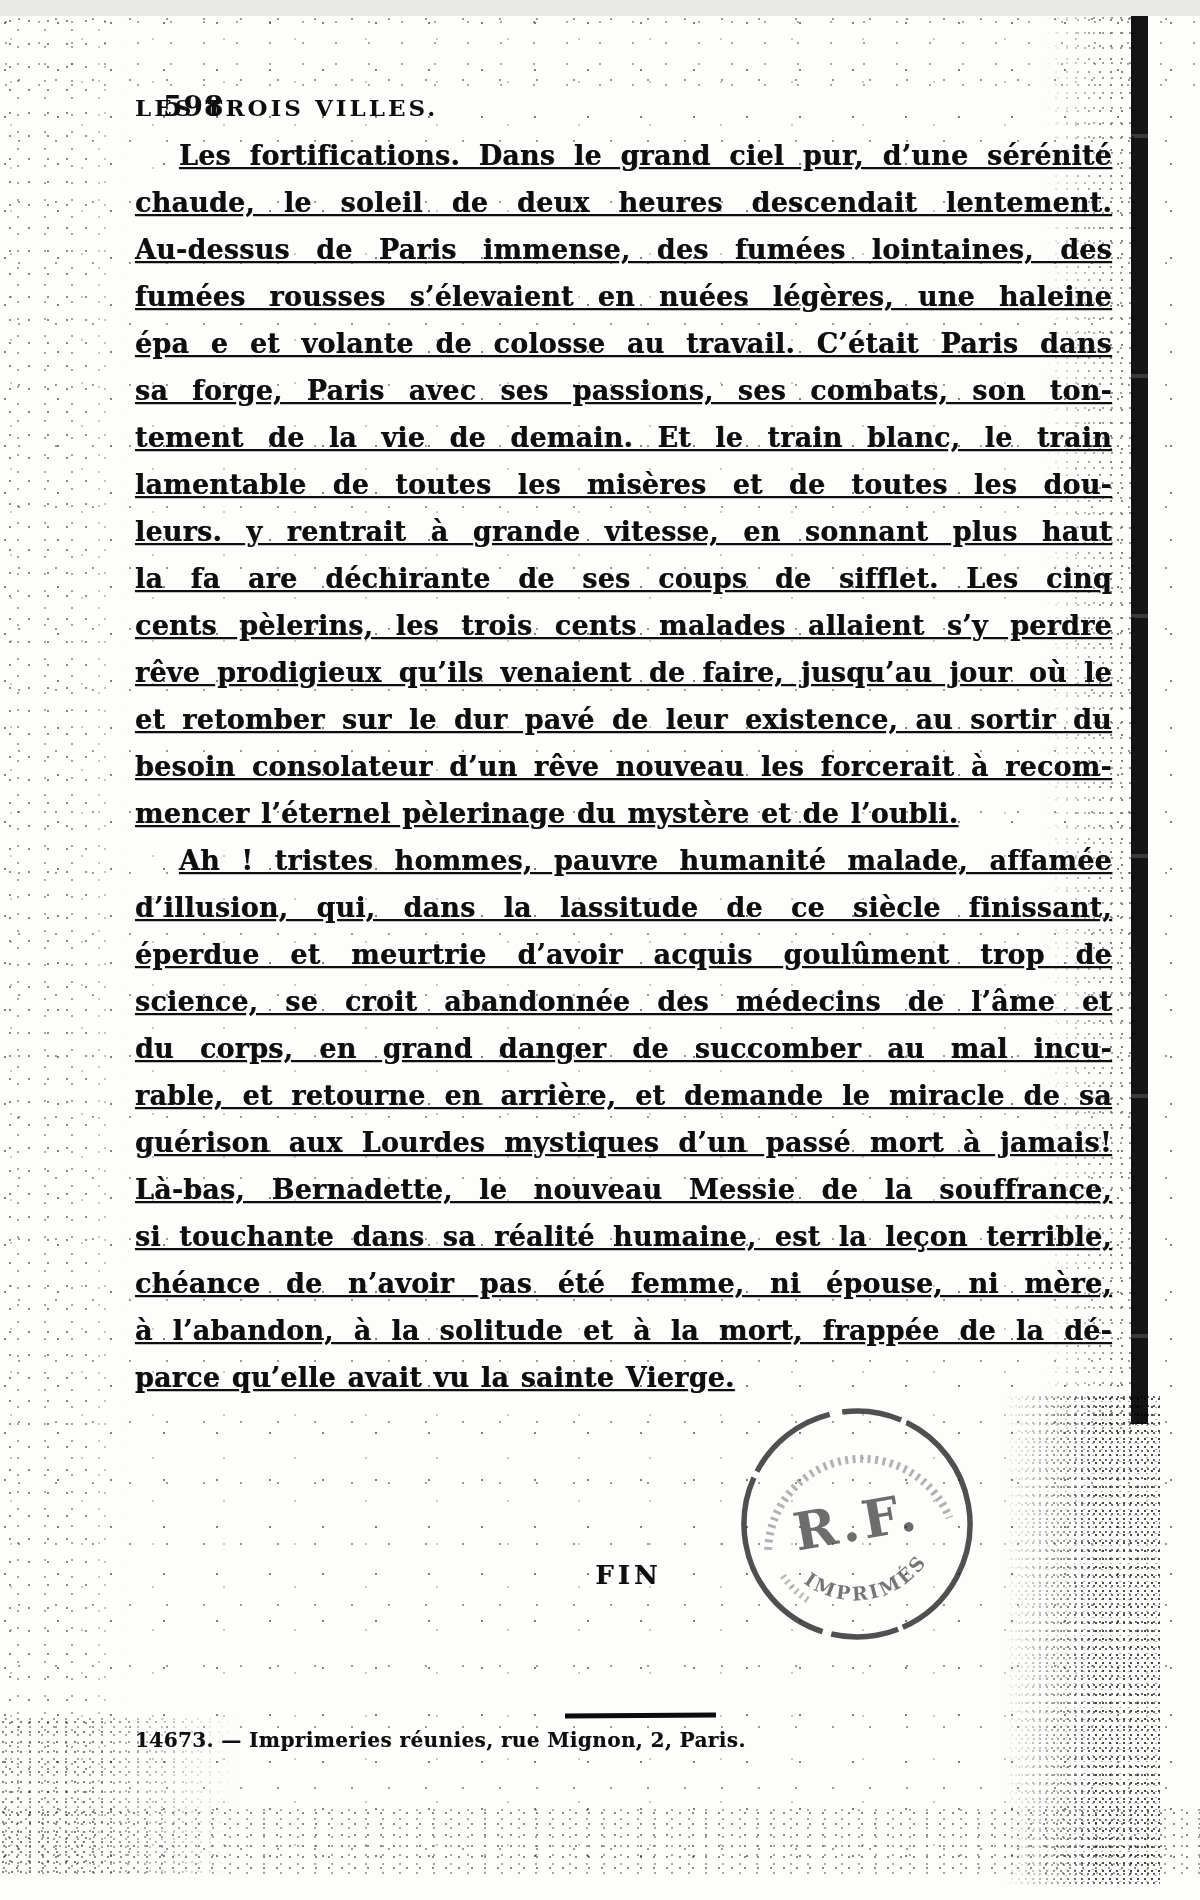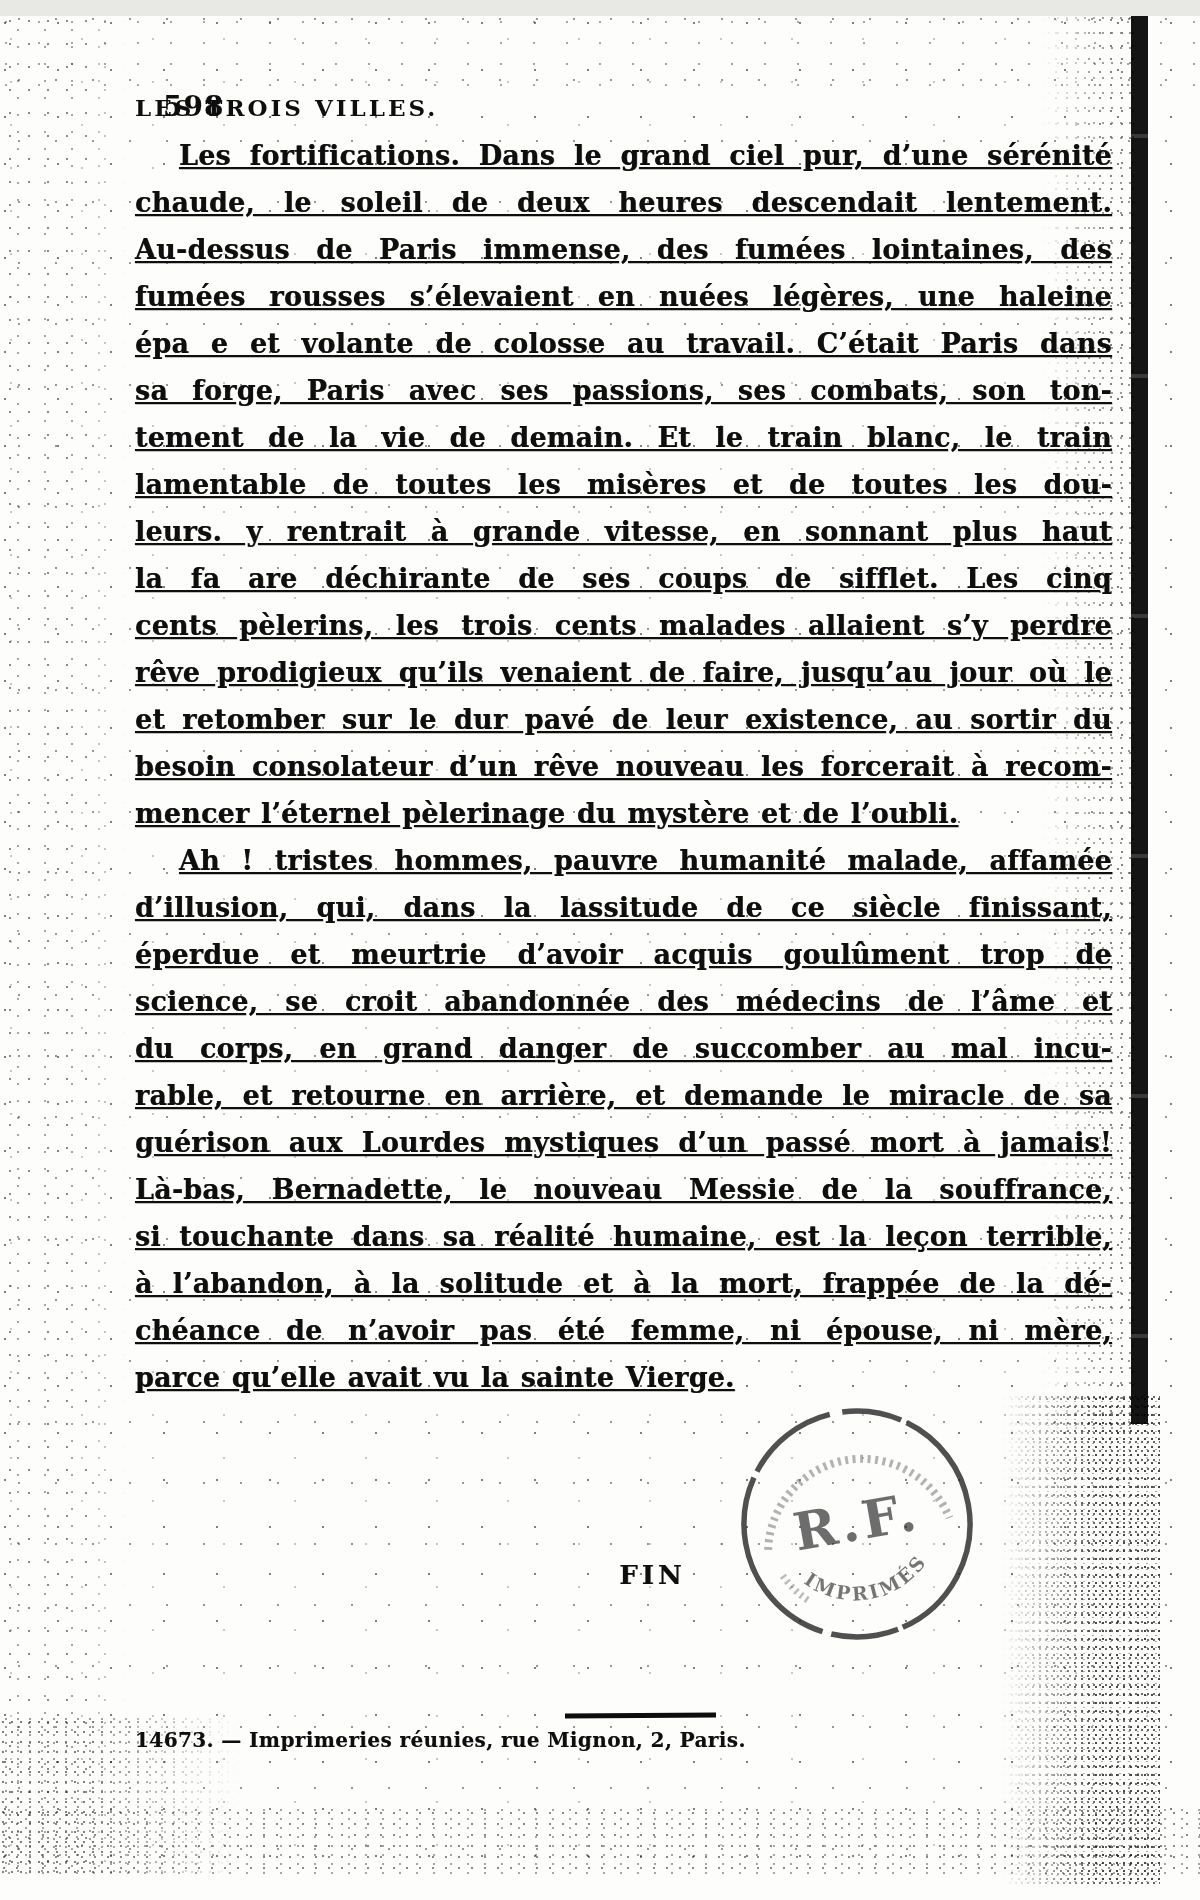--- a/index.html
+++ b/index.html
@@ -90,21 +90,21 @@
     text-decoration:underline;
   }
   .para .line{
     text-align:justify;text-align-last:justify;
     height:47px;overflow:visible;white-space:nowrap;
   }
   .para .line:first-child{text-indent:44px;}
   .para .line.last{text-align-last:left;}
   
   .fin{
-    position:absolute;left:164px;top:1544px;width:977px;text-align:center;
+    position:absolute;left:140px;top:1544px;width:977px;text-align:center;
     font-size:26px;font-weight:700;letter-spacing:4px;
     text-shadow:.4px .4px 0 rgba(12,12,12,.5);
   }
   
   .stamp{position:absolute;left:735px;top:1386px;width:244px;height:244px;opacity:.85;transform:rotate(-4deg);}
   
   .footer-rule{
     position:absolute;left:565px;top:1697px;width:151px;height:5px;
     background:#0d0d0d;transform:rotate(-.4deg);
   }
@@ -152,22 +152,22 @@
     <div class="para">
         <div class="line">Ah ! tristes hommes, pauvre humanité malade, affamée</div>
         <div class="line">d’illusion, qui, dans la lassitude de ce siècle finissant,</div>
         <div class="line">éperdue et meurtrie d’avoir acquis goulûment trop de</div>
         <div class="line">science, se croit abandonnée des médecins de l’âme et</div>
         <div class="line">du corps, en grand danger de succomber au mal incu-</div>
         <div class="line">rable, et retourne en arrière, et demande le miracle de sa</div>
         <div class="line">guérison aux Lourdes mystiques d’un passé mort à jamais!</div>
         <div class="line">Là-bas, Bernadette, le nouveau Messie de la souffrance,</div>
         <div class="line">si touchante dans sa réalité humaine, est la leçon terrible,</div>
+        <div class="line">chéance de n’avoir pas été femme, ni épouse, ni mère,</div>
         <div class="line">à l’abandon, à la solitude et à la mort, frappée de la dé-</div>
-        <div class="line">chéance de n’avoir pas été femme, ni épouse, ni mère,</div>
         <div class="line last">parce qu’elle avait vu la sainte Vierge.</div>
       </div>
   </div>
 
   <div class="fin">FIN</div>
 
   <svg class="stamp" viewBox="0 0 244 244" xmlns="http://www.w3.org/2000/svg">
     <g transform="rotate(-6 122 122)">
       <circle cx="122" cy="122" r="113" fill="none" stroke="#1c1c1c" stroke-width="5.5" stroke-dasharray="150 5 68 9 190 7 95 13 60 6" opacity=".9"></circle>
 

